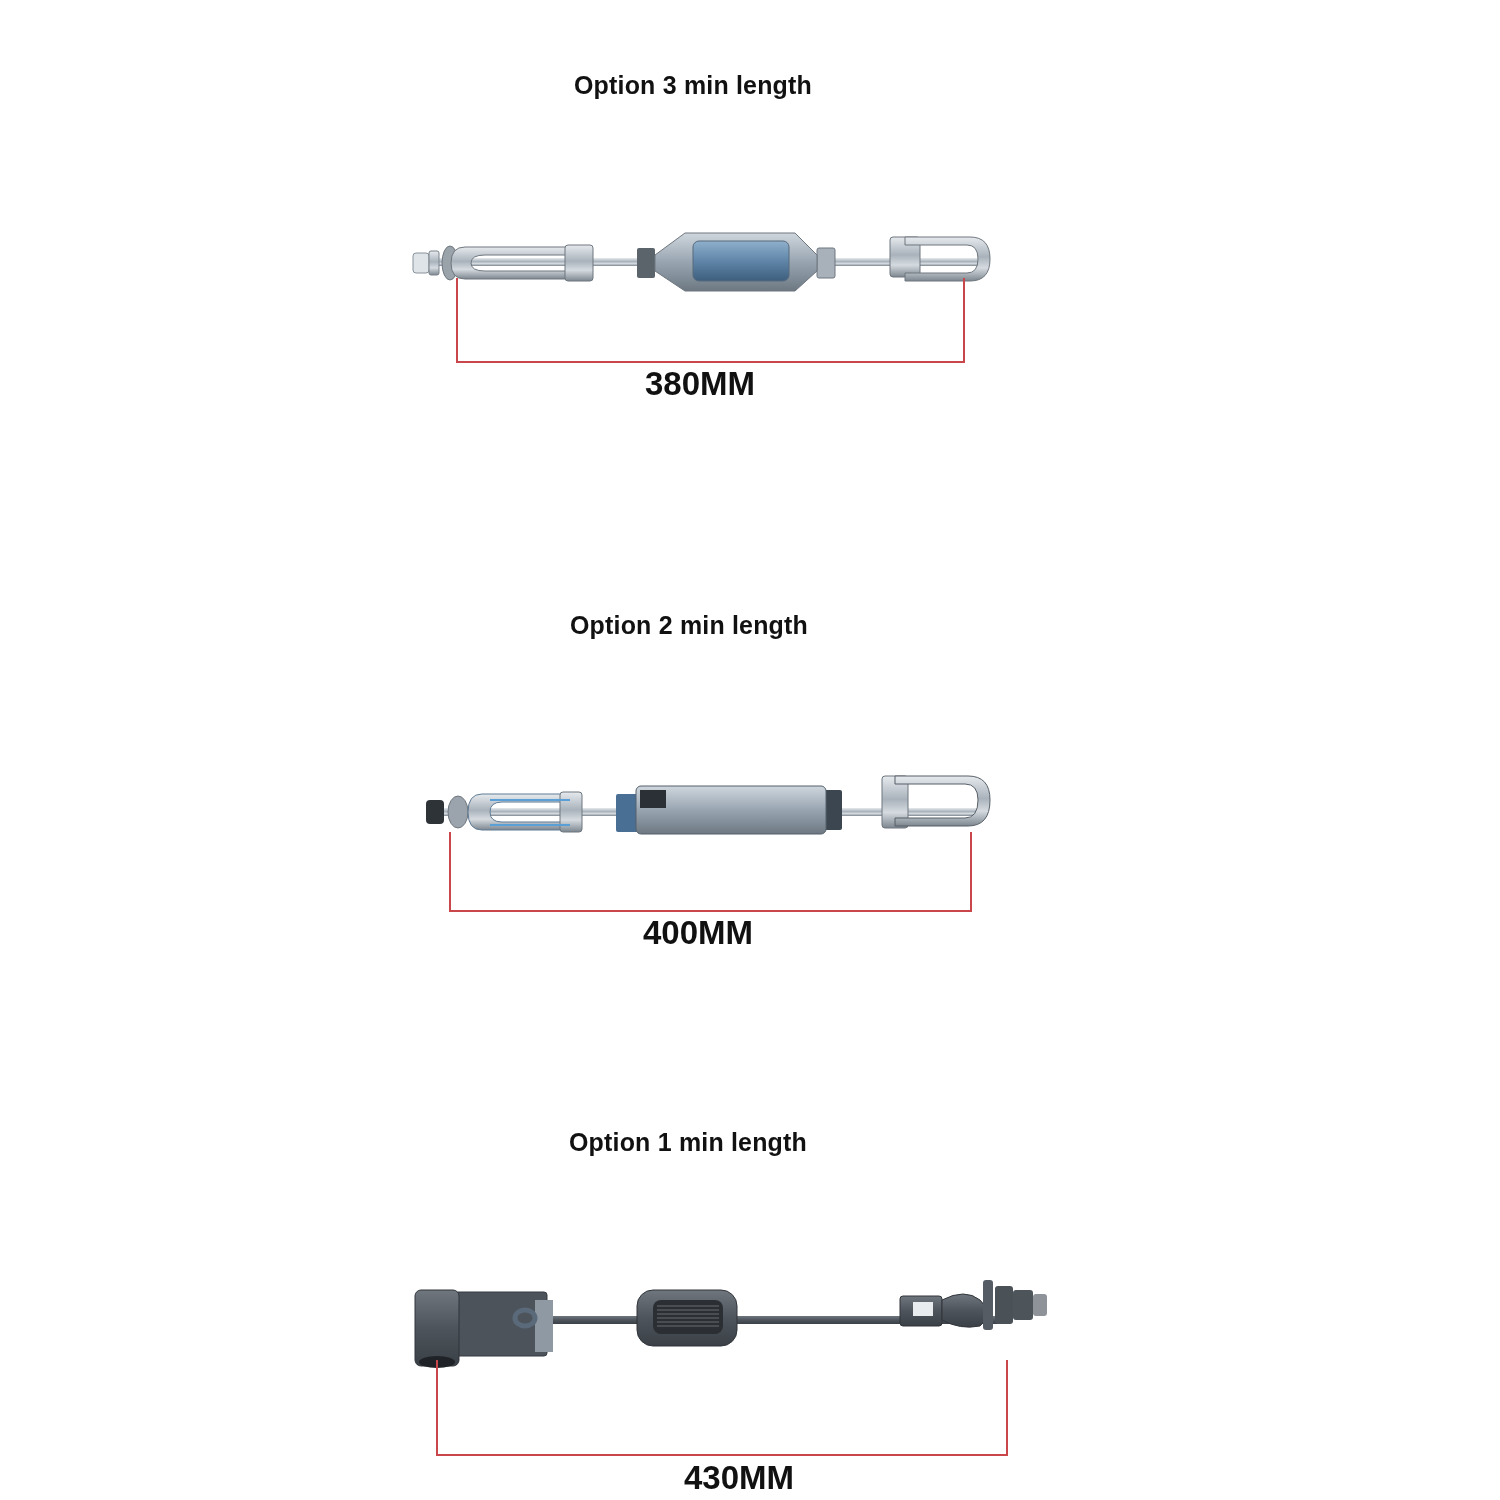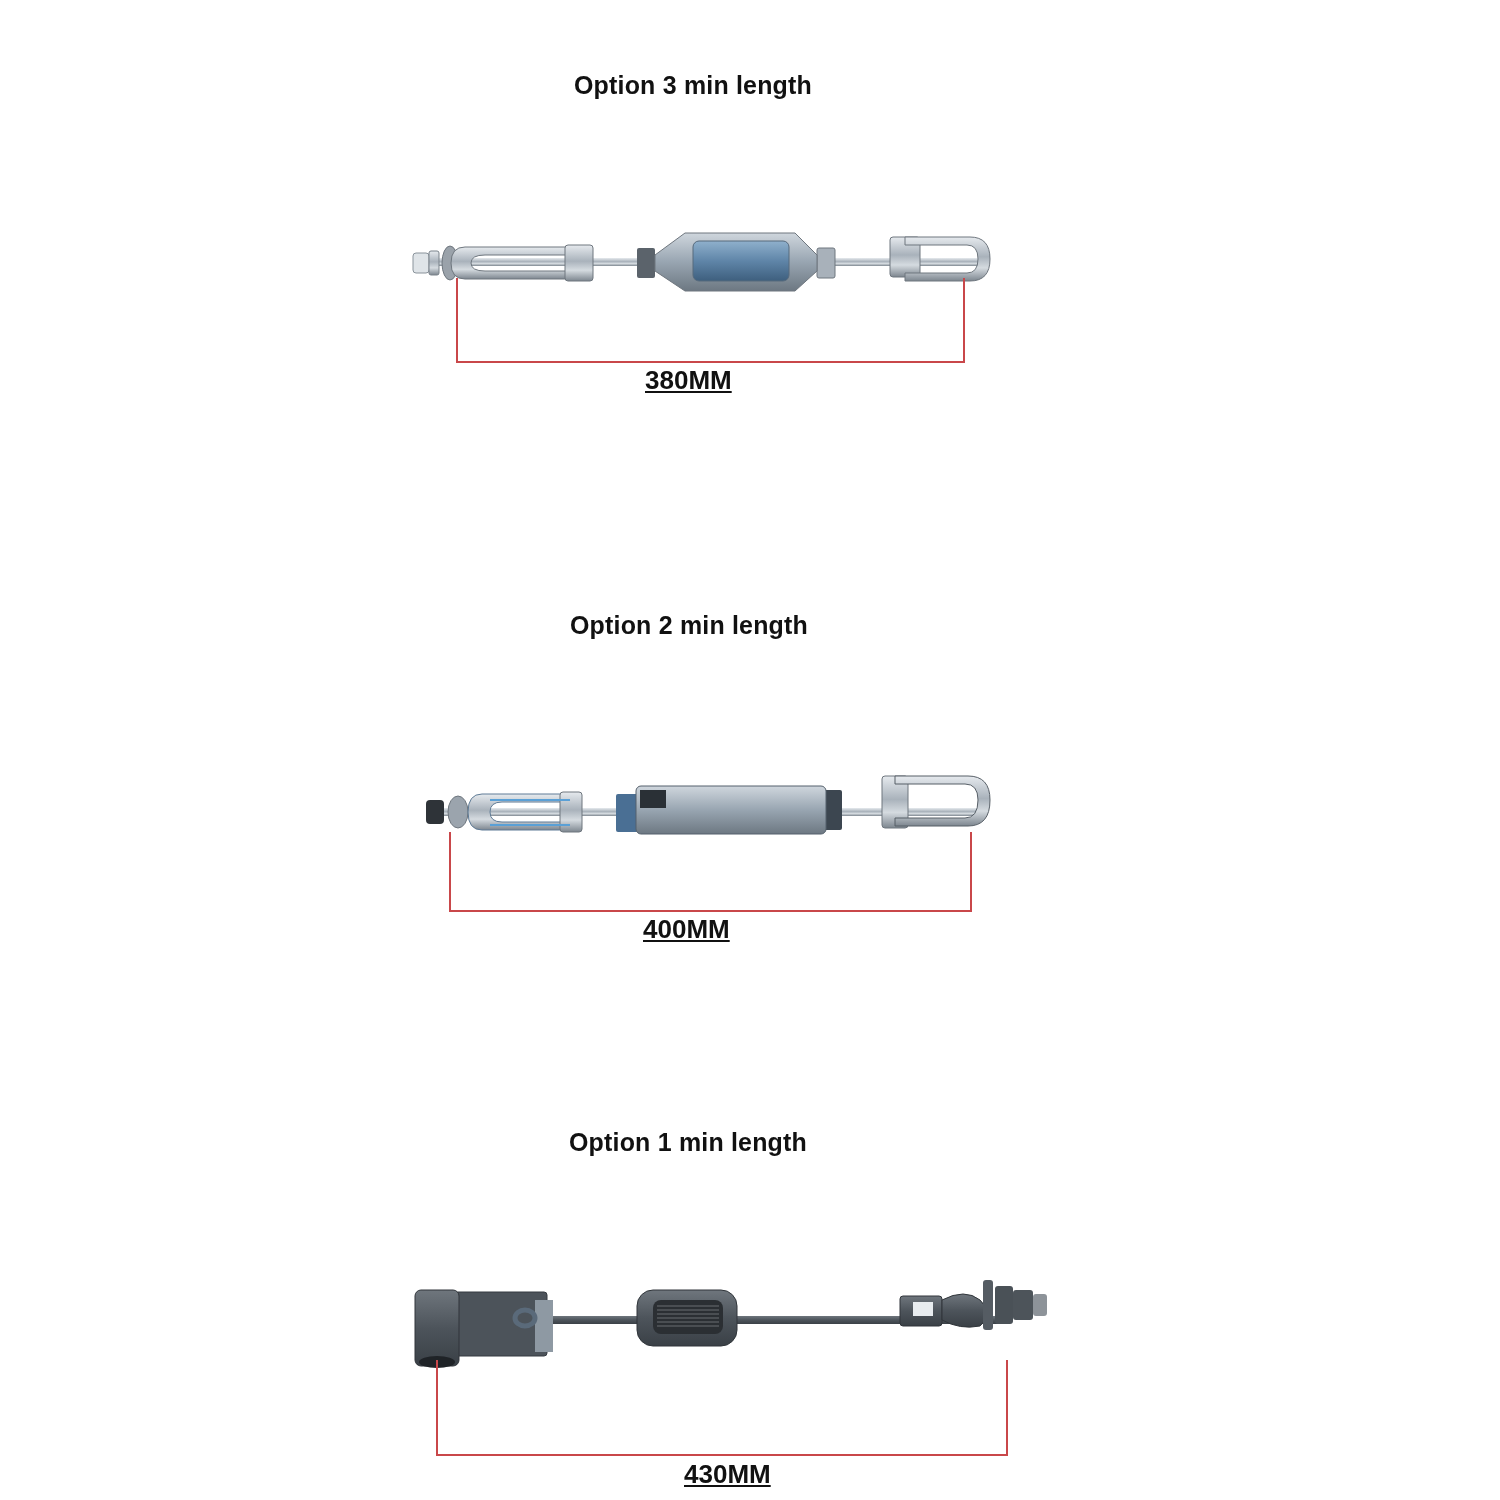--- a/index.html
+++ b/index.html
@@ -1,20 +1,20 @@
 <!DOCTYPE html>
 <html><head>
 <meta charset="utf-8">
 <style>
   html, body { margin:0; padding:0; background:#ffffff; }
   body { width:1500px; height:1500px; position:relative; overflow:hidden;
          font-family:"Liberation Sans", sans-serif; }
   .title { position:absolute; font-weight:bold; font-size:26px; color:#111;
            letter-spacing:0.2px; white-space:nowrap; transform:scaleX(0.96); transform-origin:left top; }
-  .dim { position:absolute; font-weight:bold; font-size:26px; color:#111; white-space:nowrap;text-decoration:underline; }
+  .dim { position:absolute; font-weight:bold; font-size:33px; color:#111; white-space:nowrap; }
   .bracket { position:absolute; border:2px solid #c9474a; border-top:none; box-sizing:border-box; }
   svg.part { position:absolute; overflow:visible; }
 </style>
 </head>
 <body>
 
 <div class="title" style="left:574px; top:70px;">Option 3 min length</div>
 
 <svg class="part" style="left:405px; top:225px;" width="600" height="70" viewBox="0 0 600 70">
   <defs>

